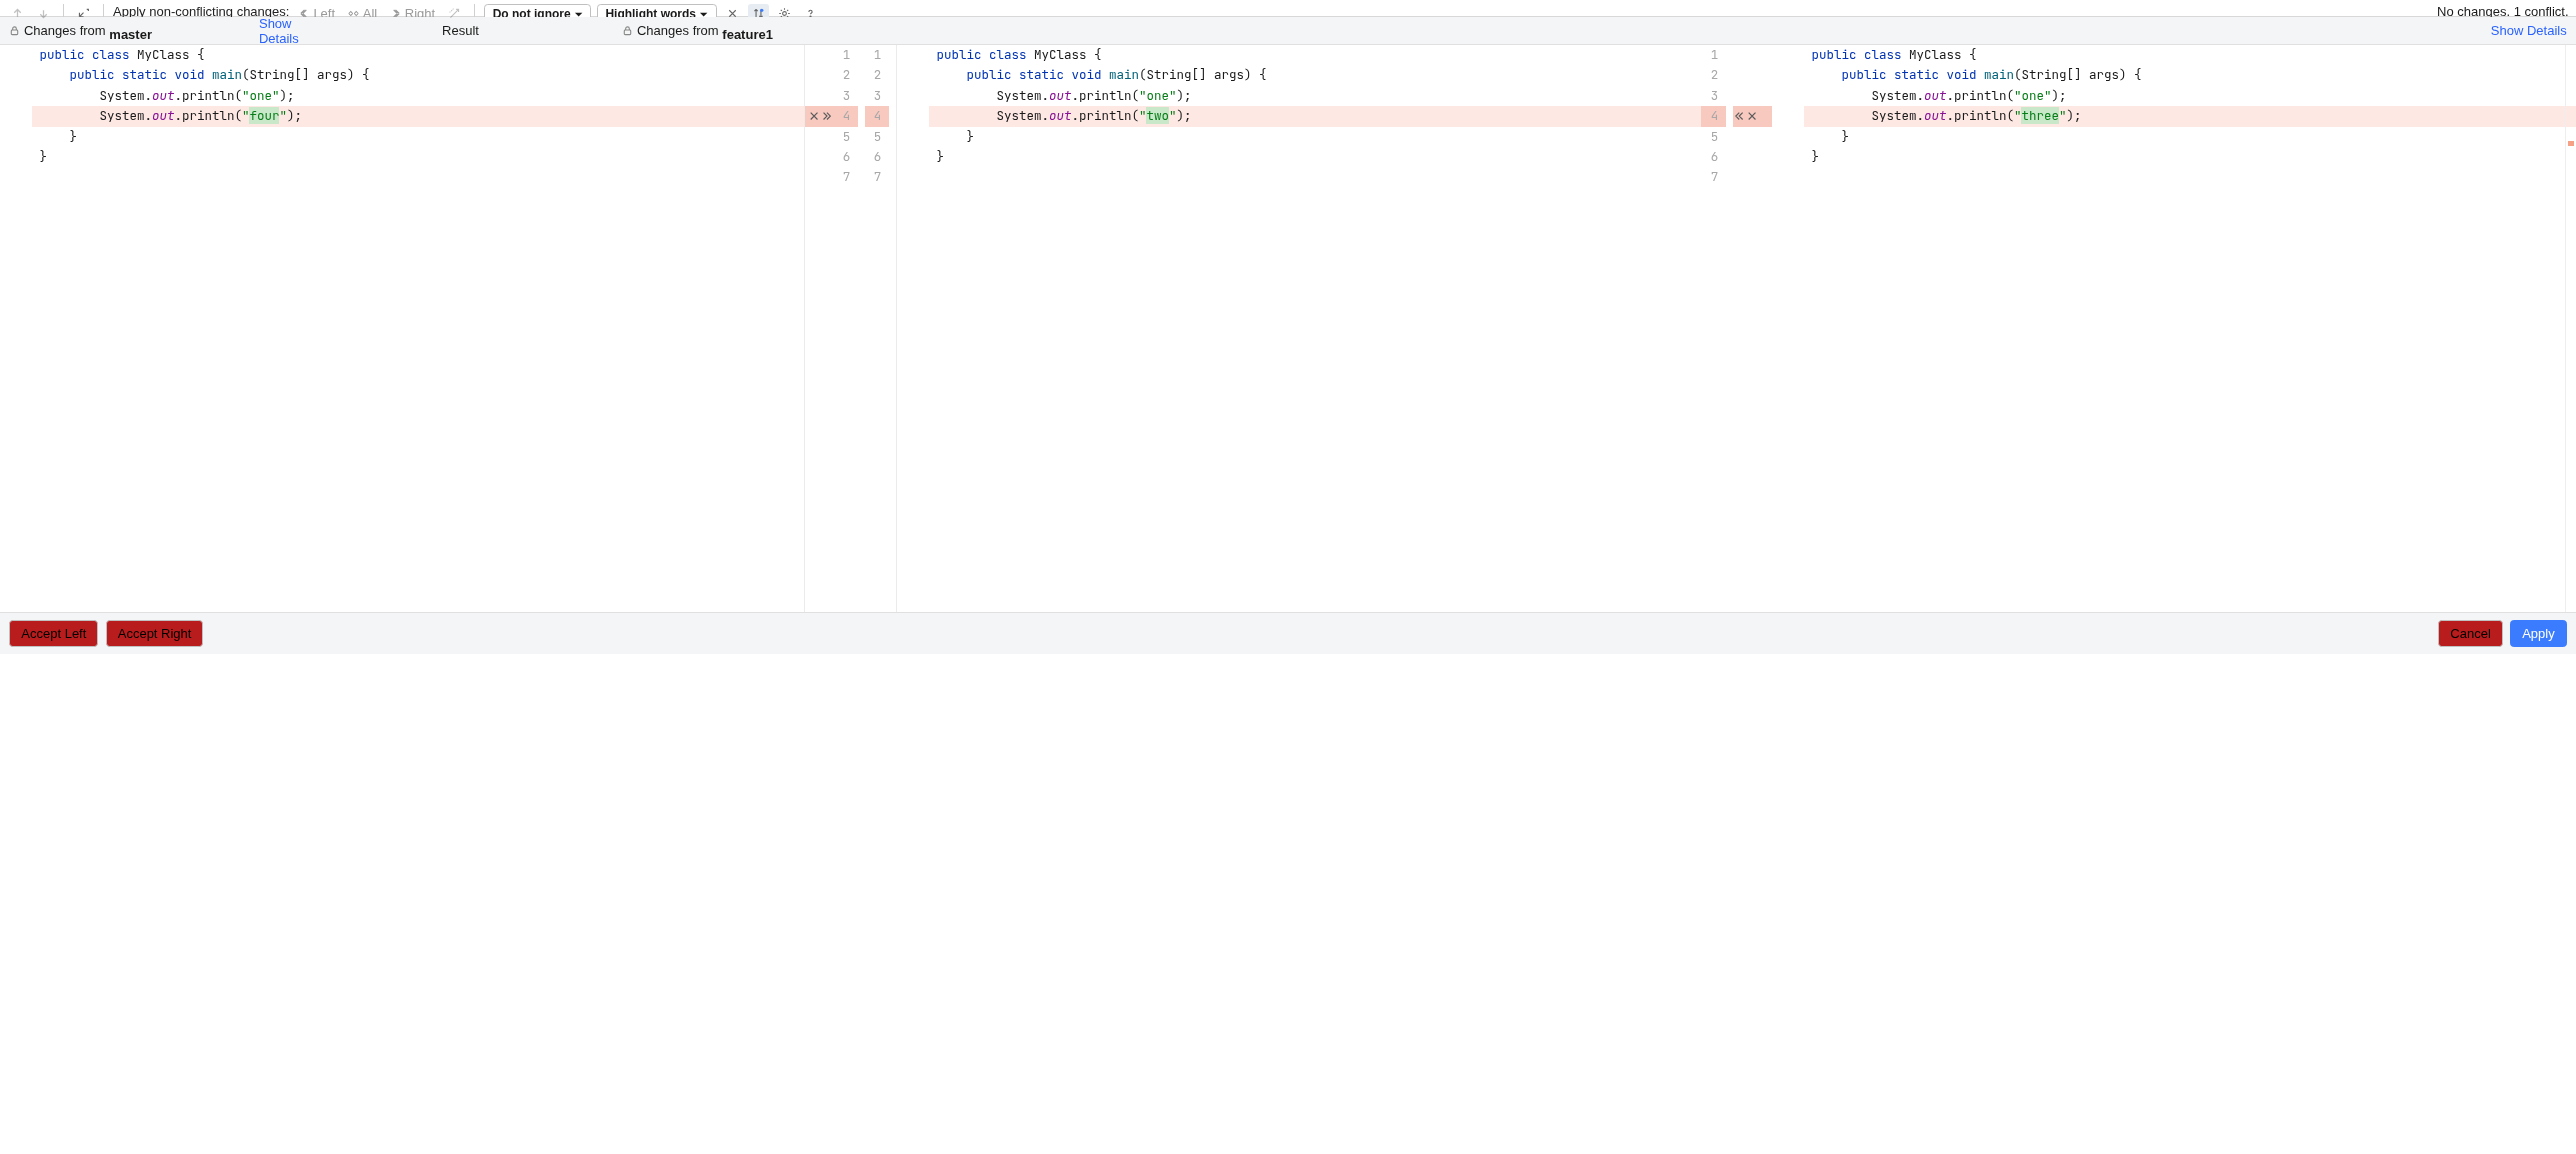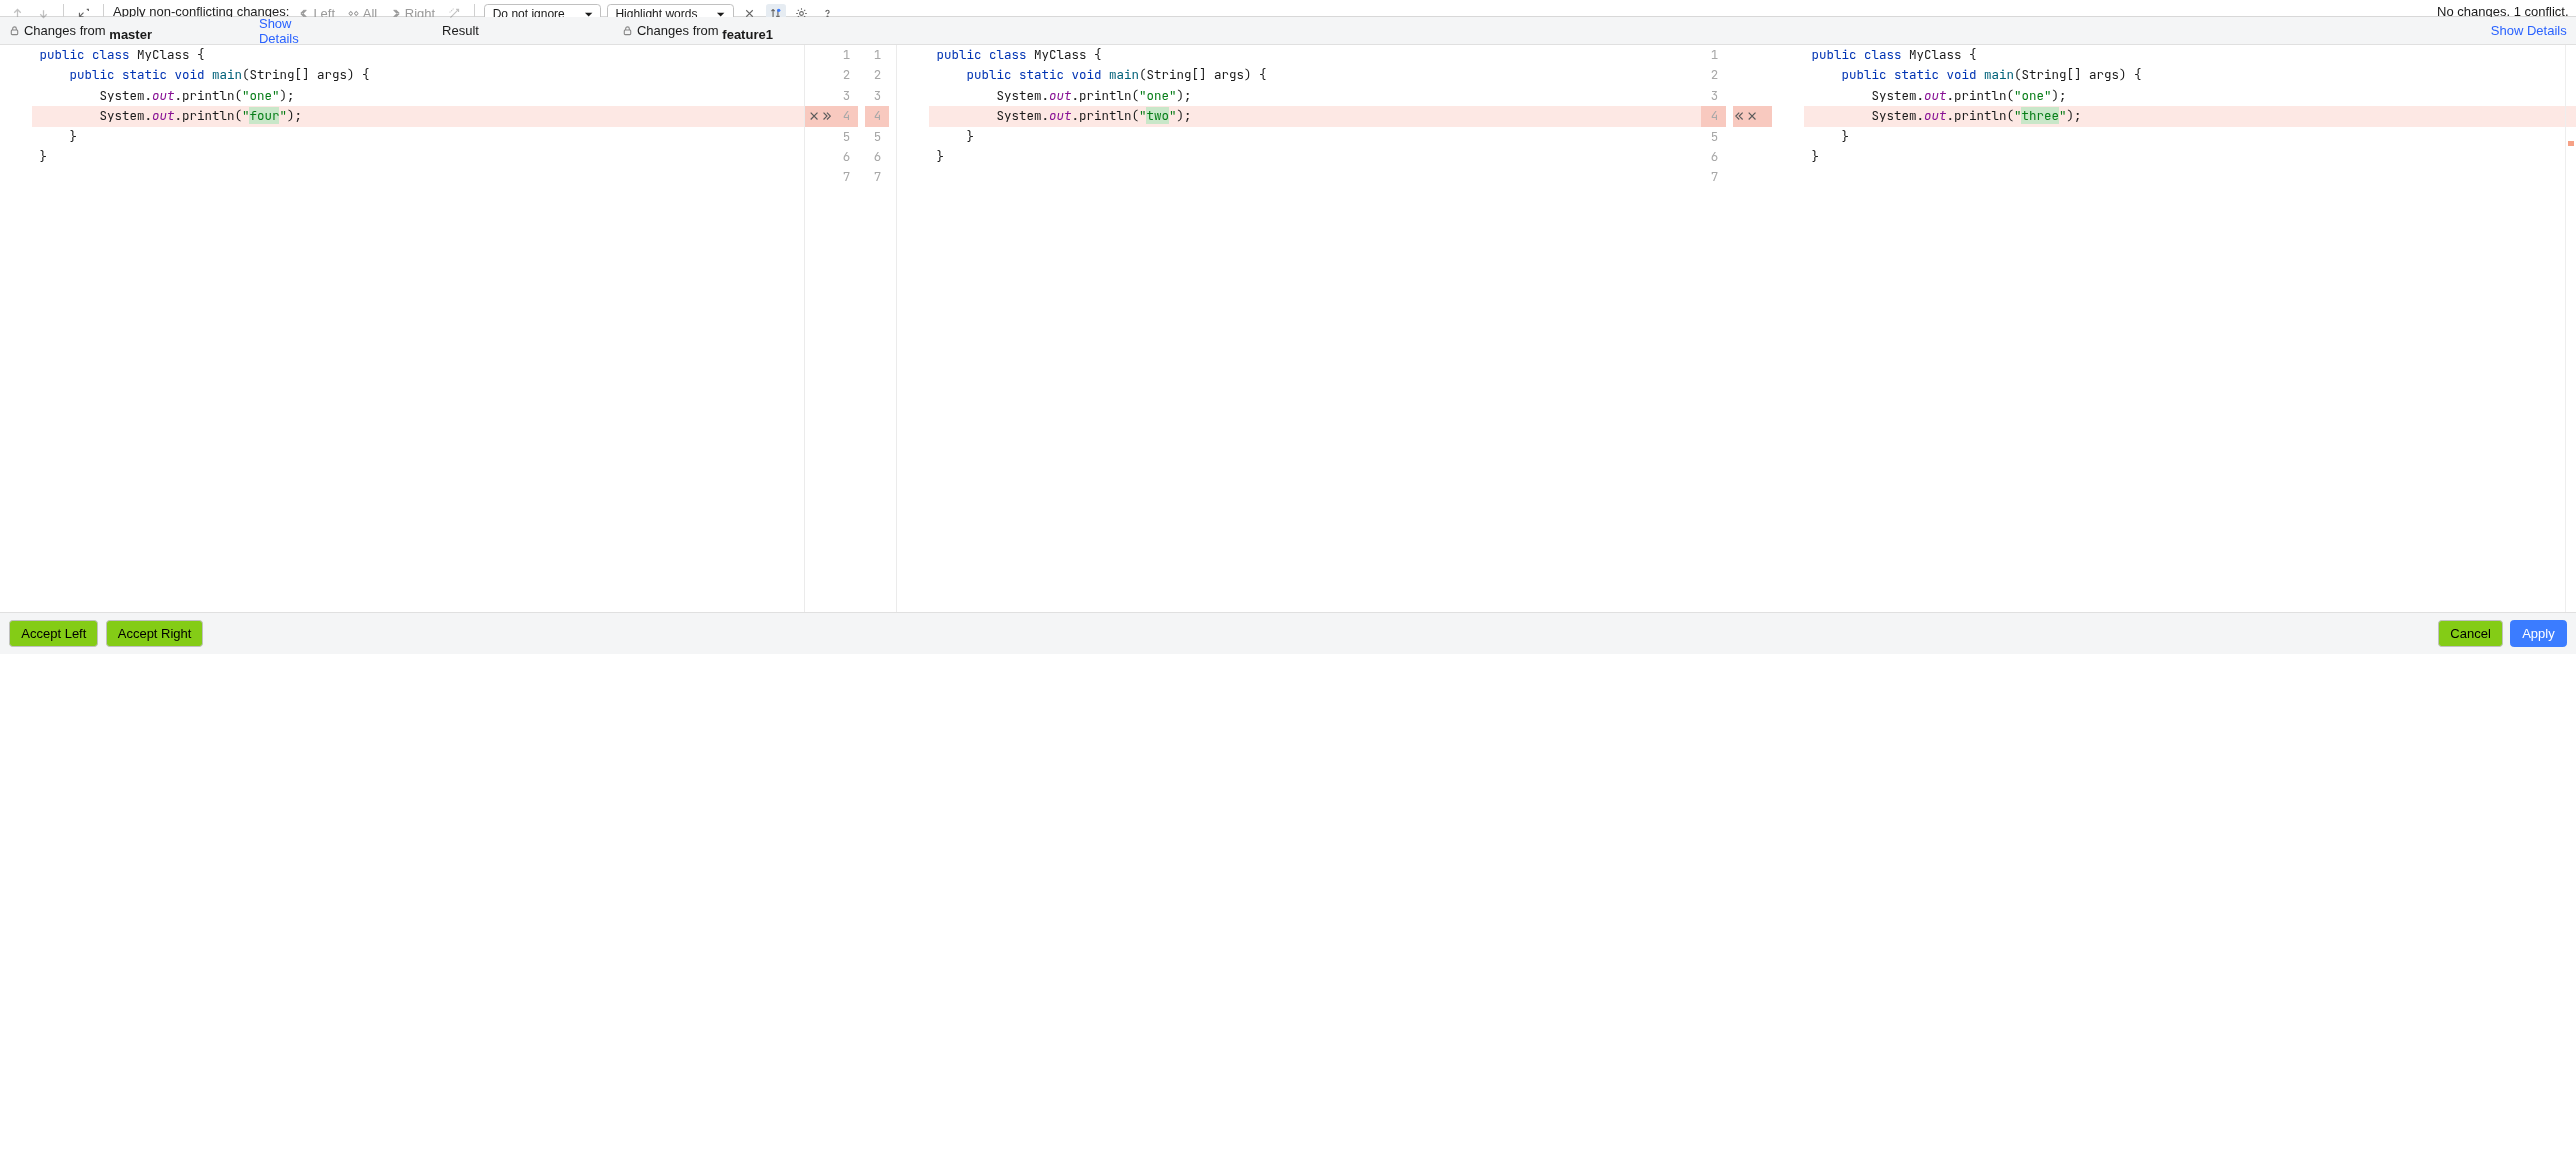--- a/index.html
+++ b/index.html
@@ -8,21 +8,21 @@
 
   
   .toolbar { display:flex; align-items:flex-start; gap:5.6px; padding:3.7px 7.4px; border-bottom:0.9px solid #d8d8d8; background:#fff; height:17px; white-space:nowrap; }
   .toolbar-sep { width:0.9px; height:16.7px; background:#d0d0d0; margin:0 3.7px; }
   .icon-btn { width:20.4px; height:20.4px; display:flex; align-items:center; justify-content:center; border-radius:2.8px; cursor:pointer; color:#666; }
   .icon-btn svg { width:13px; height:13px; }
   .disabled { opacity:.4; cursor:default; }
   .tb-label { color:#222; }
   .chip { display:flex; align-items:center; gap:3.7px; color:#9a9a9a; cursor:pointer; padding:1.9px 3.7px; }
   .chip svg { width:11px; height:11px; }
-  .select { display:flex; align-items:center; gap:19px; border:0.9px solid #c0c0c0; border-radius:3.7px; padding:2.8px 7.4px; background:#fff; cursor:pointer; font-size:12px; }
+  .select { display:flex; align-items:center; gap:3px; border:0.9px solid #c0c0c0; border-radius:3.7px; padding:2.8px 7.4px; background:#fff; cursor:pointer; font-size:12px;font-weight:bold; }
   .select svg { width:9.3px; height:9.3px; }
   .toggle-on { background:#e6ecf2; }
   .tb-right { margin-left:auto; display:flex; align-items:center; gap:3.7px; }
 
   
   .headers { display:flex; height:28px; background:#f4f5f6; border-bottom:0.9px solid #e0e0e0; align-items:center; }
   .hdr { display:flex; align-items:center; padding:0 9.3px; gap:3.7px; }
   .hdr .lock { width:11px; height:11px; color:#888; }
   .hdr-bold { font-weight:700;margin-top:8px; }
   .link { color:#2962ff; cursor:pointer; }
@@ -57,21 +57,21 @@
   .pane-mid    { width:242px; }
   .gut-mid-r   { width:32px; }
   .gut-marker-r{ width:39px; }
   .gut-marker-r .marker { justify-content:flex-start; padding-left:1.9px; }
   .pane-right  { flex:1; position:relative; }
   .stripe { position:absolute; top:0; right:0; bottom:0; width:11px; border-left:0.9px solid #eee; }
   .stripe .mk { position:absolute; left:1.9px; right:1.9px; height:4.6px; background:#f6a186; }
 
   
   .footer { display:flex; align-items:center; padding:7.4px 9.3px; border-top:0.9px solid #e0e0e0; background:#f4f5f6; gap:7.4px; }
-  .btn { border:0.9px solid #c0c0c0; background:#84cc16; border-radius:3.7px; padding:4.6px 11px; cursor:pointer; font-size:13px; }
+  .btn { border:0.9px solid #c0c0c0; background:#b91c1c; border-radius:3.7px; padding:4.6px 11px; cursor:pointer; font-size:13px; }
   .btn.primary { background:#3b7cff; border-color:#3b7cff; color:#ffffff; }
   .footer .spacer { flex:1; }
 </style>
 </head>
 <body>
 
 <div class="toolbar">
   <div class="icon-btn disabled">
     <svg viewBox="0 0 16 16" fill="none" stroke="currentColor" stroke-width="1.6">
         <path d="M8 12V3M4 7l4-4 4 4"></path>

